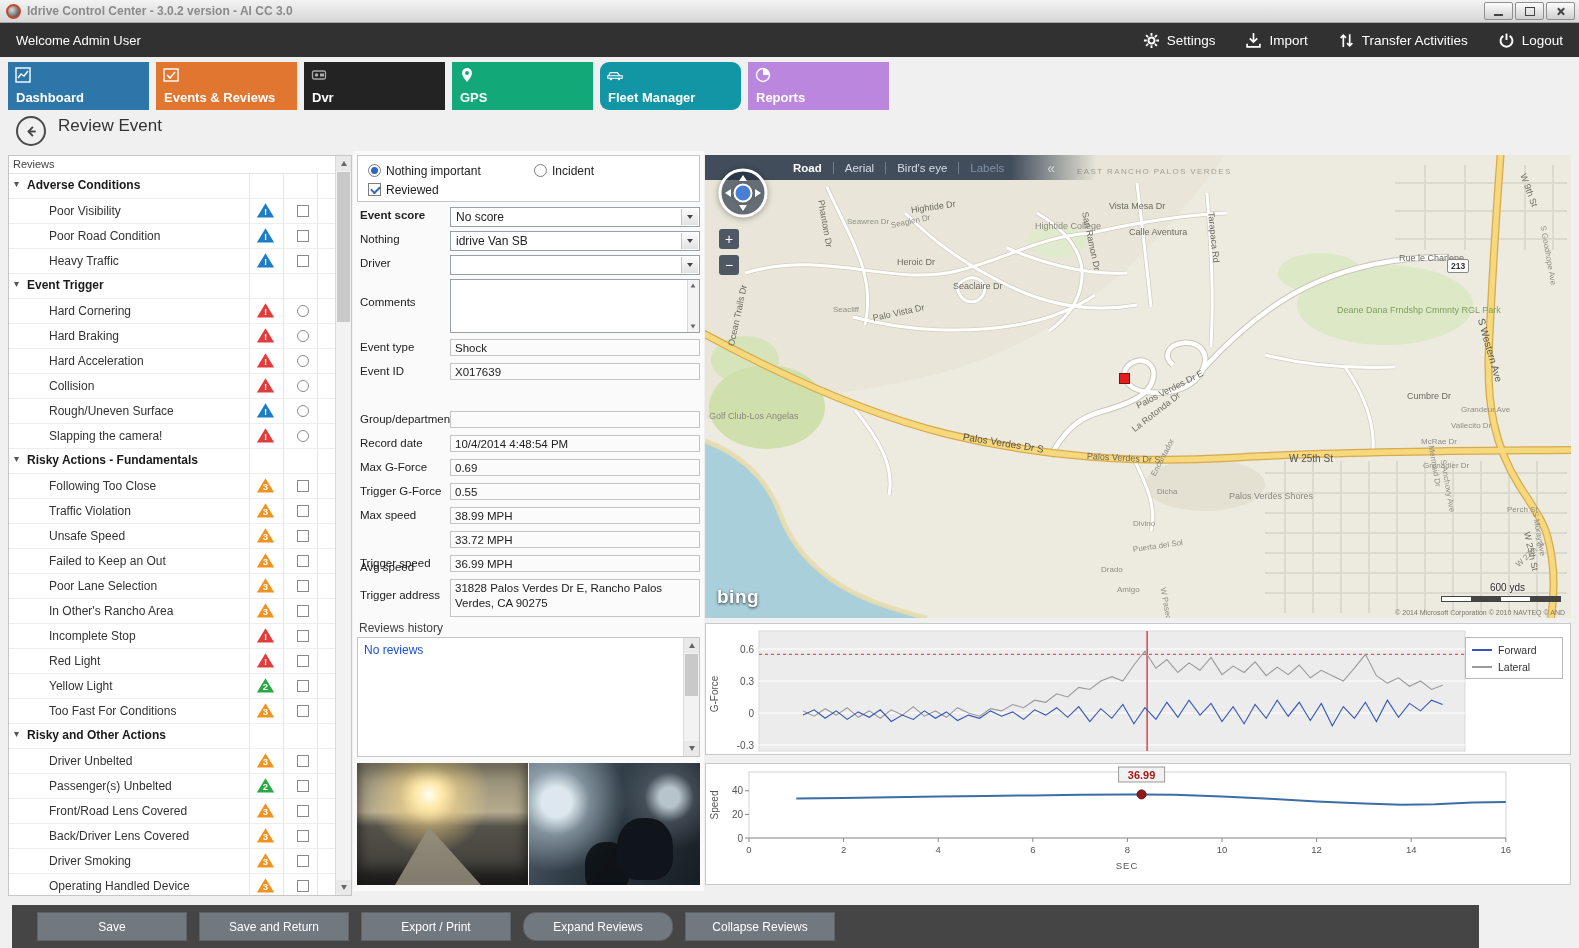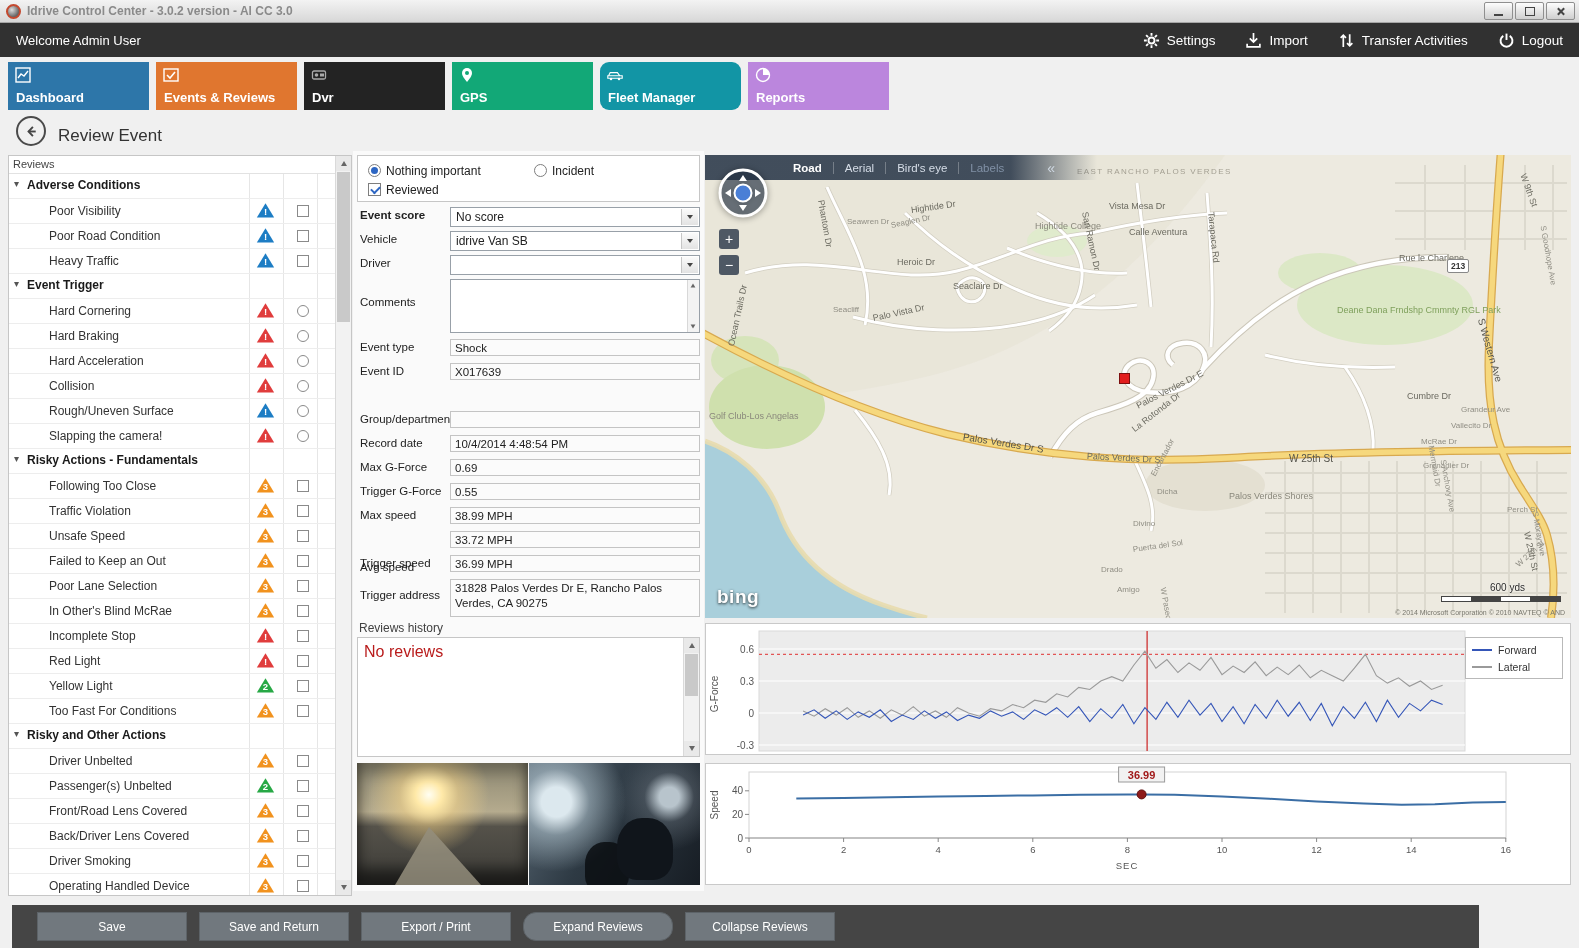--- a/index.html
+++ b/index.html
@@ -28,21 +28,21 @@
   .nav-item{display:flex;gap:7px;align-items:center;font-size:13.5px;cursor:pointer;}
   .nav-ico{width:17px;height:17px;display:inline-flex;}
   .nav-ico svg{width:17px;height:17px;}
   
   .tabbar{position:absolute;left:8px;top:62px;display:flex;gap:7px;}
   .tab{width:141px;height:48px;position:relative;cursor:pointer;}
   .tab-icon{position:absolute;left:7px;top:5px;width:16px;height:16px;}
   .tab-icon svg{width:16px;height:16px;}
   .tab-label{position:absolute;left:8px;bottom:5px;color:#fff;font-weight:bold;font-size:13px;white-space:nowrap;}
   
-  .page-head{position:absolute;left:16px;top:116px;display:flex;align-items:flex-end;gap:12px;}
+  .page-head{position:absolute;left:16px;top:116px;display:flex;align-items:flex-start;gap:12px;}
   .back-btn{width:26px;height:26px;border:2px solid #4a4a4a;border-radius:50%;
     display:flex;align-items:center;justify-content:center;background:transparent;}
   .page-title{font-size:17px;color:#333;}
   
   .reviews-panel{position:absolute;left:8px;top:155px;width:344px;height:741px;background:#fff;
     border:1px solid #c6c6c6;box-sizing:border-box;overflow:hidden;}
   .reviews-header{height:17px;line-height:17px;padding-left:4px;font-size:11px;color:#444;border-bottom:1px solid #e2e2e2;}
   .rv-grid{position:absolute;left:0;top:18px;right:15px;bottom:0;overflow:hidden;}
   .rv-col{position:absolute;top:0;bottom:0;width:0;border-left:1px solid #e6e6e6;}
   .rv-row{height:25px;box-sizing:border-box;border-bottom:1px solid #ededed;position:relative;}
@@ -77,21 +77,21 @@
     border-left:1px solid #c6c6c6;display:flex;align-items:center;justify-content:center;}
   .f-arr i{border-left:3.5px solid transparent;border-right:3.5px solid transparent;border-top:4.5px solid #444;}
   .f-txt{height:17px;background:#fbfbfb;border:1px solid #c4c4c4;font-size:11.5px;line-height:15px;padding:1px 4px;}
   .f-addr{height:38px;white-space:normal;line-height:15px;}
   .f-ta{height:54px;background:#fff;border:1px solid #98a0a8;}
   .mini-sb{position:absolute;right:0;top:0;bottom:0;width:11px;background:#f3f3f3;border-left:1px solid #d8d8d8;}
   .mini-sb .tri-up{position:absolute;top:3px;left:2px;transform:scale(0.8);}
   .mini-sb .tri-dn{position:absolute;bottom:3px;left:2px;transform:scale(0.8);}
   .rh-label{position:absolute;left:359px;top:621px;font-size:12px;color:#404040;}
   .rh-box{position:absolute;left:357px;top:637px;width:343px;height:120px;background:#fff;border:1px solid #c6c6c6;box-sizing:border-box;}
-  .rh-empty{position:absolute;left:6px;top:5px;font-size:16px;color:#b91c1c;}
+  .rh-empty{position:absolute;left:6px;top:5px;font-size:12px;color:#1d4ed8;}
   
   .video{position:absolute;top:763px;width:171px;height:122px;overflow:hidden;}
   .video-front{left:357px;
     background:radial-gradient(circle at 42% 26%,#fffef2 0%,#ffe9a8 10%,rgba(255,220,140,.5) 22%,rgba(120,110,80,0) 45%),
       linear-gradient(180deg,#8d8872 0%,#b5ab8e 40%,#55524a 52%,#3c3b37 100%);
     box-shadow:inset 0 -16px 14px rgba(0,0,0,.55), inset 0 10px 14px rgba(0,0,0,.25);}
   .video-front::after{content:"";position:absolute;bottom:0;left:22%;width:0;height:0;
     border-left:34px solid transparent;border-right:52px solid transparent;border-bottom:58px solid #948e7c;opacity:.85;}
   .video-cabin{left:529px;
     background:radial-gradient(circle at 16% 32%,#dce8ee 0%,#dce8ee 9%,rgba(190,210,220,.5) 20%,rgba(40,50,60,0) 42%),
@@ -386,21 +386,21 @@
       </div>
       <div class="rv-row">
         <span class="rv-ilabel">Poor Lane Selection</span>
         <span class="rv-ico"><svg viewBox="0 0 18 16" width="19" height="17">
             <path d="M9 1.2 L17.2 14.6 H0.8 Z" fill="#f1921e"></path>
             <text x="9" y="12.6" text-anchor="middle" font-size="9" font-weight="bold" fill="#fff">3</text>
           </svg></span>
         <span class="rv-cb"></span>
       </div>
       <div class="rv-row">
-        <span class="rv-ilabel">In Other's Blind McRae</span>
+        <span class="rv-ilabel">In Other's Rancho Area</span>
         <span class="rv-ico"><svg viewBox="0 0 18 16" width="19" height="17">
             <path d="M9 1.2 L17.2 14.6 H0.8 Z" fill="#f1921e"></path>
             <text x="9" y="12.6" text-anchor="middle" font-size="9" font-weight="bold" fill="#fff">3</text>
           </svg></span>
         <span class="rv-cb"></span>
       </div>
       <div class="rv-row">
         <span class="rv-ilabel">Incomplete Stop</span>
         <span class="rv-ico"><svg viewBox="0 0 18 16" width="19" height="17">
             <path d="M9 1.2 L17.2 14.6 H0.8 Z" fill="#e03c3c"></path>
@@ -508,21 +508,21 @@
 </div>
 
 <div class="form-area">
     <div class="f-row" style="top: 0px; height: 24px;">
       <span class="f-label" style="top: 4px; font-weight: bold;">Event score</span>
       <div class="f-sel"><span>No score</span><span class="f-arr">
           <i></i>
         </span></div>
     </div>
     <div class="f-row" style="top: 24px; height: 24px;">
-      <span class="f-label" style="top: 4px;">Vehicle</span>
+      <span class="f-label" style="top: 4px;">Nothing</span>
       <div class="f-sel"><span>idrive Van SB</span><span class="f-arr">
           <i></i>
         </span></div>
     </div>
     <div class="f-row" style="top: 48px; height: 24px;">
       <span class="f-label" style="top: 4px;">Driver</span>
       <div class="f-sel"><span></span><span class="f-arr">
           <i></i>
         </span></div>
     </div>

